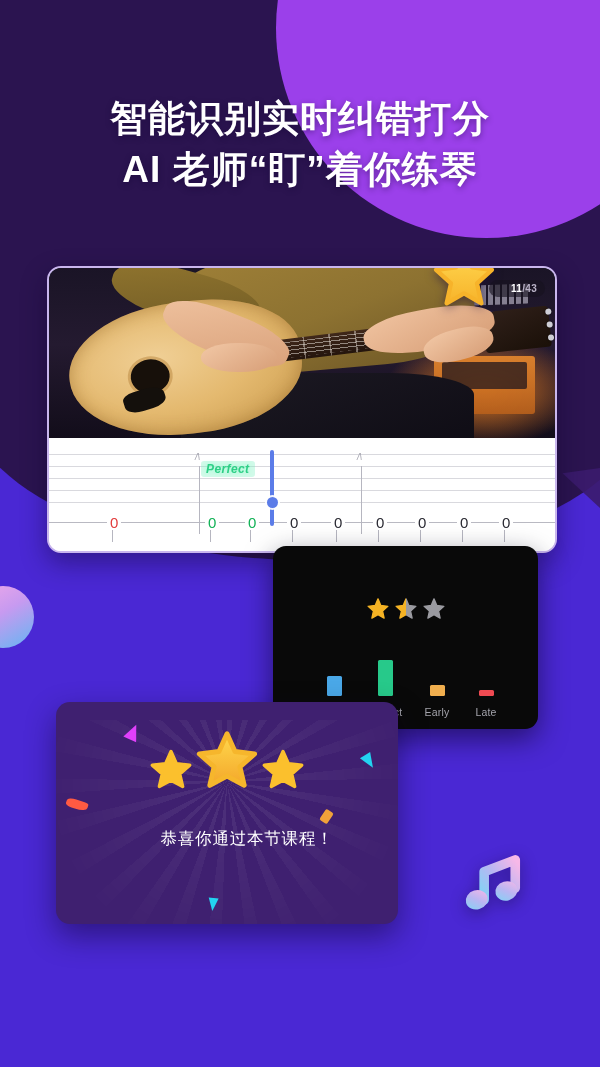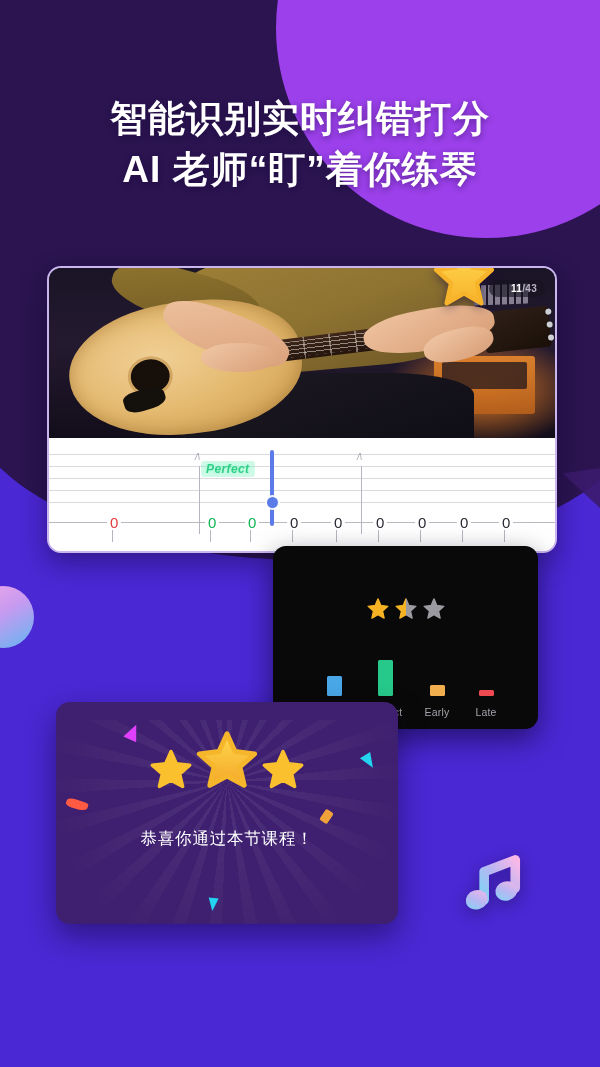--- a/index.html
+++ b/index.html
@@ -193,21 +193,21 @@
       rgba(255,255,255,.22) 0deg 5deg, rgba(255,255,255,0) 5deg 14deg);
     -webkit-mask-image:radial-gradient(circle at 50% 22%, #000 12%, rgba(0,0,0,0) 68%);
     mask-image:radial-gradient(circle at 50% 22%, #000 12%, rgba(0,0,0,0) 68%);
   }
   .pass-stars{
     position:absolute;left:0;top:28px;width:100%;
     display:flex;justify-content:center;align-items:flex-end;gap:4px;
   }
   .pass-title{
     position:absolute;left:0;top:126px;width:100%;text-align:center;
-    color:#ffffff;font-size:16.5px;letter-spacing:.8px;
+    color:#ffffff;font-size:16.5px;letter-spacing:.8px;padding-left:20px;
   }
   .pass-sub{
     position:absolute;left:0;top:160px;width:100%;text-align:center;
     color:#cdbde8;font-size:13.5px;letter-spacing:.4px;
   }
   .pass-sub b{color:#ffffff;font-size:15px;margin-left:3px;}
   .confetti{position:absolute;}
 
   
   .note-icon{position:absolute;left:459px;top:851px;width:74px;height:74px;

